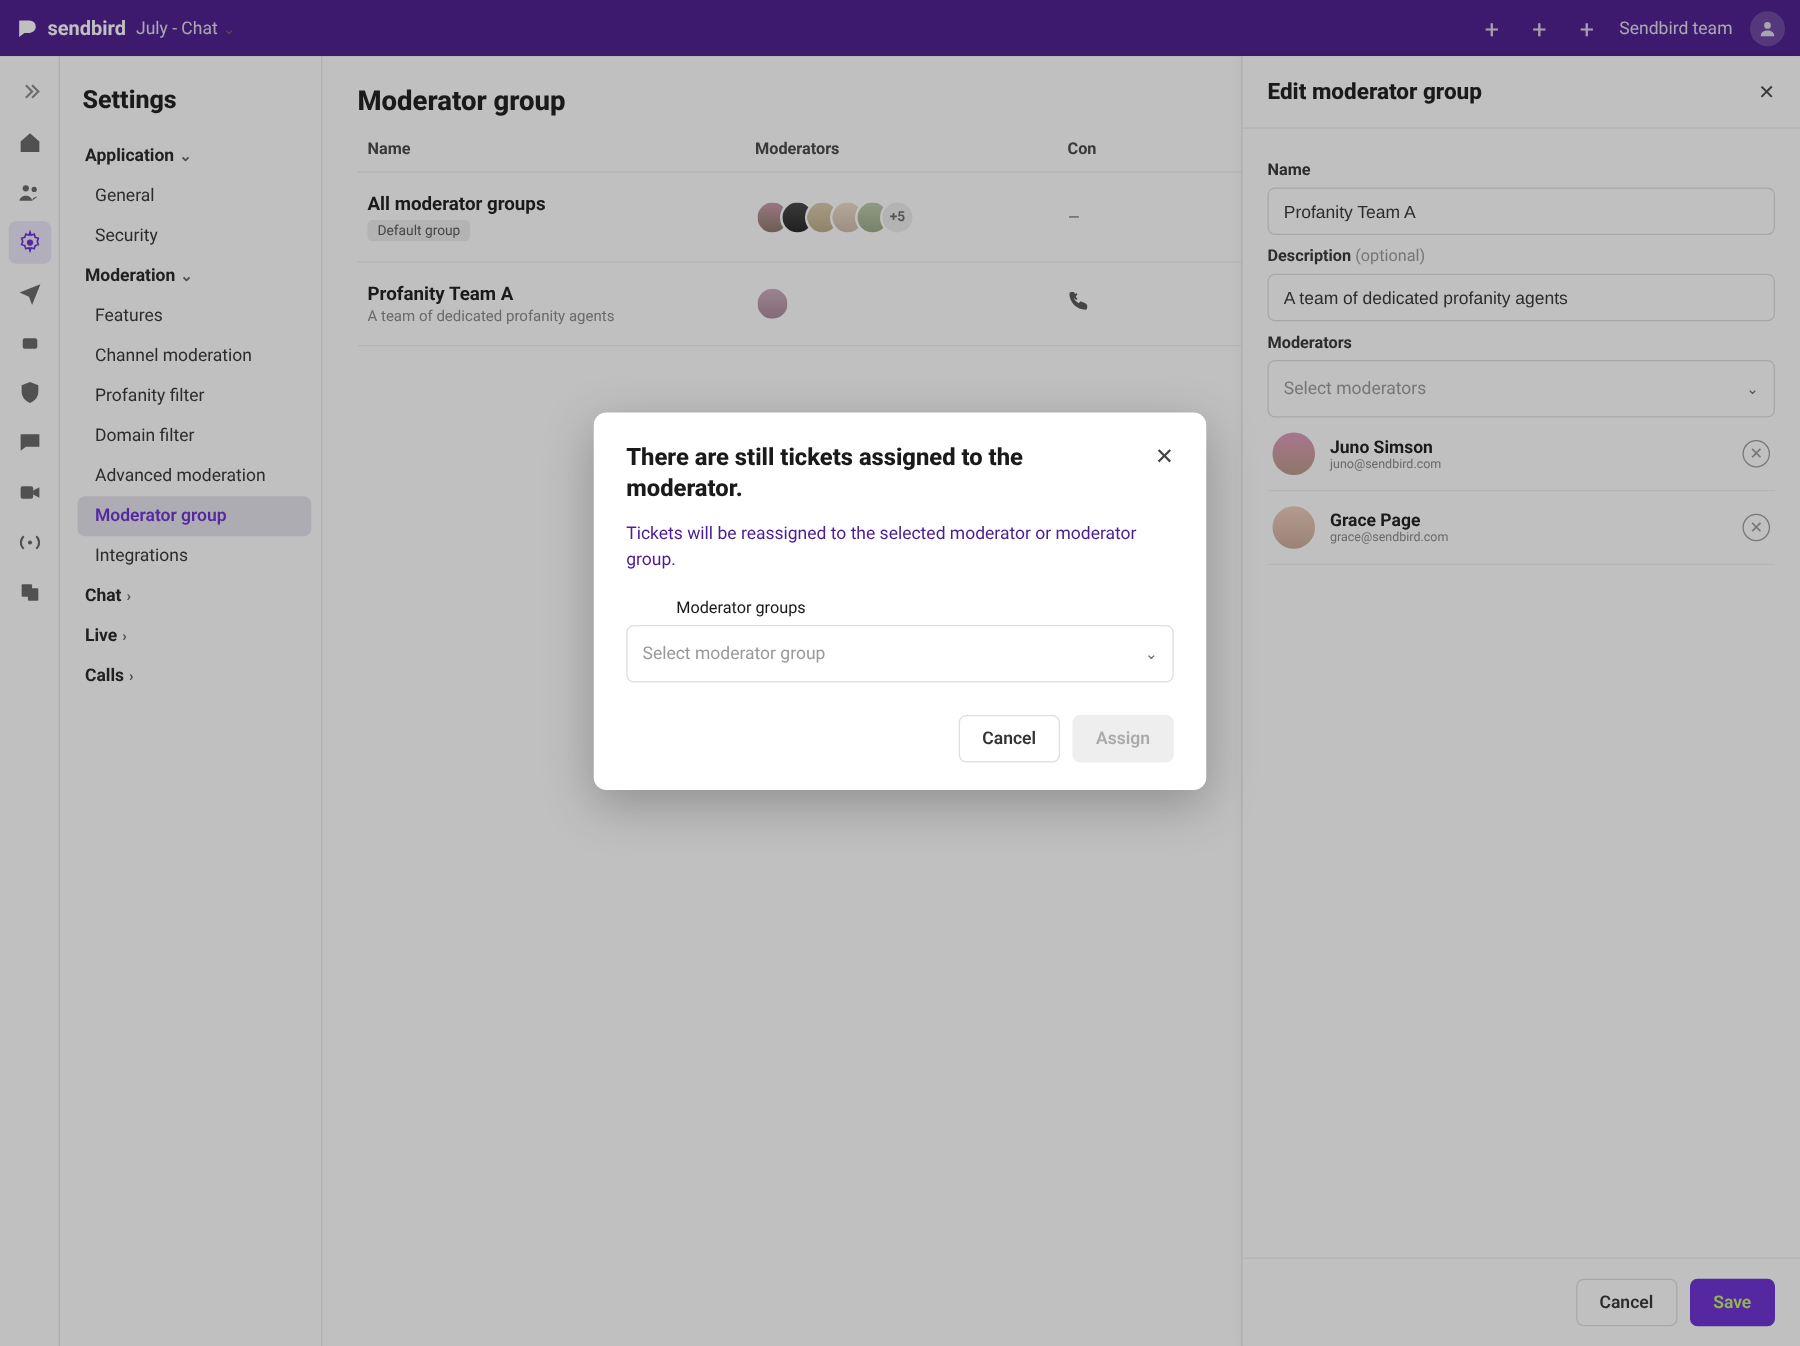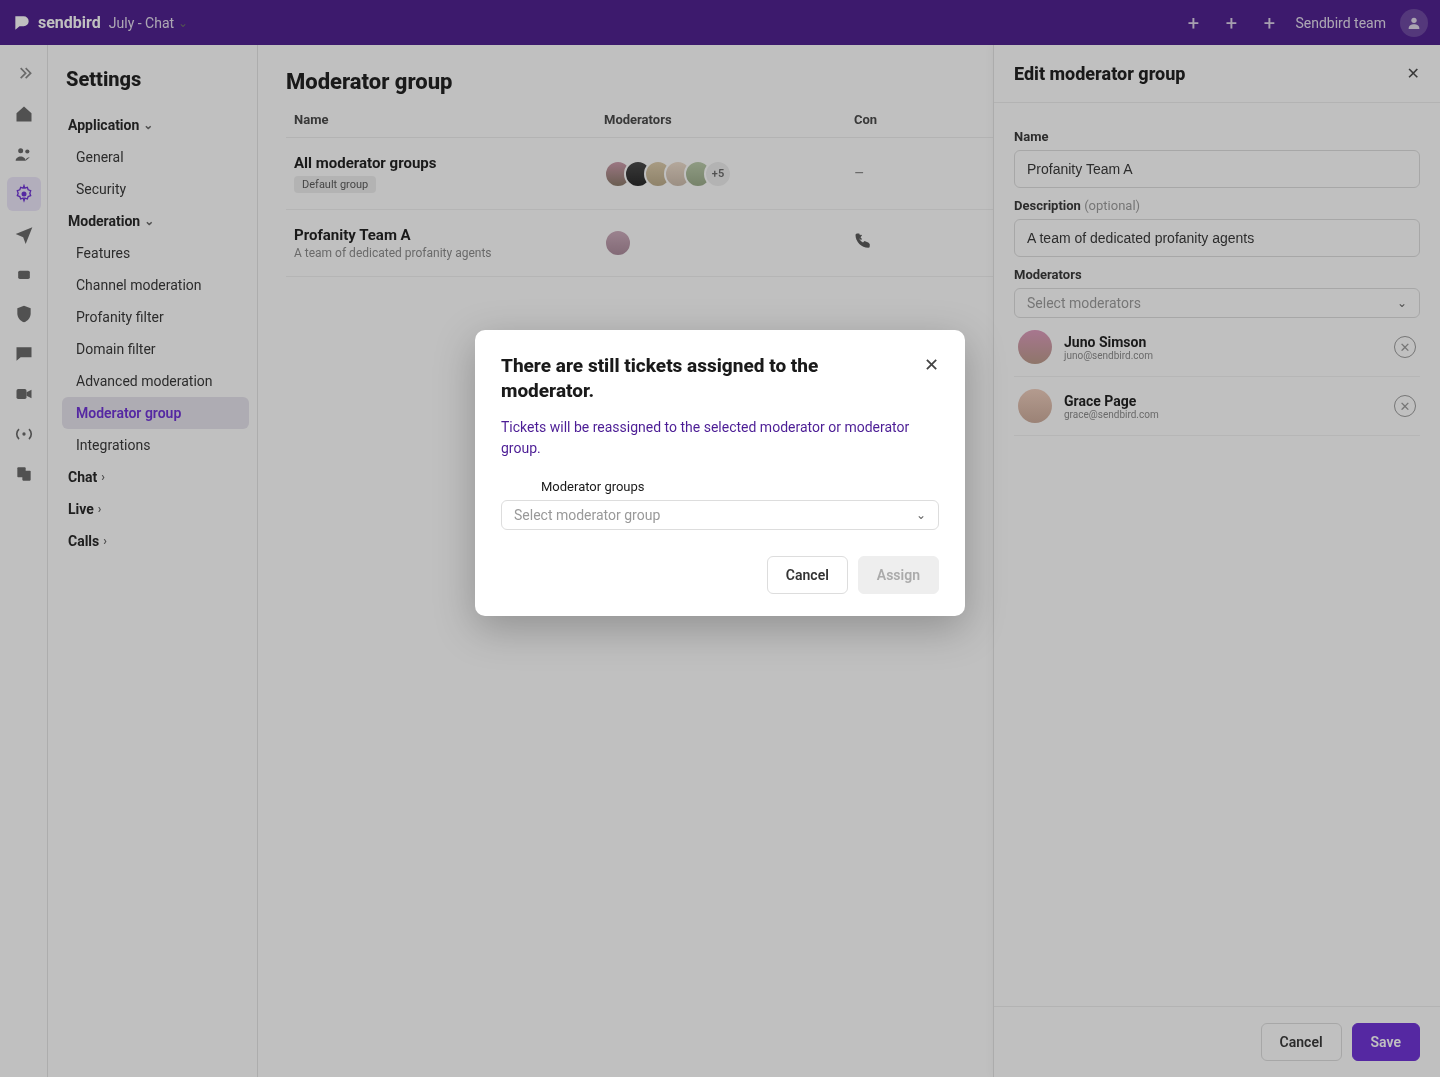--- a/index.html
+++ b/index.html
@@ -53,29 +53,29 @@
   .dash { color:#888; }
 
   
   .drawer { position:absolute; top:45px; right:0; width:447px; bottom:0; background:#fff; border-left:1px solid #e3e3e3; display:flex; flex-direction:column; box-shadow:-2px 0 8px rgba(0,0,0,0.03);}
   .drawer-head { padding:18px 20px; display:flex; align-items:center; justify-content:space-between; border-bottom:1px solid #eee;}
   .drawer-title { font-size:18px; font-weight:800;}
   .drawer-body { padding:16px 20px; flex:1; overflow-y:auto;}
   .field-label { font-size:13px; font-weight:700; color:#333; margin-bottom:6px; margin-top:10px;}
   .field-label .opt { font-weight:400; color:#999;}
   .text-input { width:100%; height:38px; border:1px solid #ddd; border-radius:6px; padding:0 12px; font-size:14px; color:#333; background:#fff;}
-  .select-input { width:100%; height:30px; border:1px solid #ddd; border-radius:6px; padding:0 12px; font-size:14px; color:#999; background:#fff; display:flex; align-items:center; justify-content:space-between; cursor:pointer;}
+  .select-input { width:100%; height:46px; border:1px solid #ddd; border-radius:6px; padding:0 12px; font-size:14px; color:#999; background:#fff; display:flex; align-items:center; justify-content:space-between; cursor:pointer;}
   .mod-row { display:flex; align-items:center; gap:12px; padding:12px 4px; border-bottom:1px solid #f2f2f2;}
   .mod-row .av { width:34px; height:34px; border-radius:50%; background:#ddd;}
   .mod-row .mname { font-size:14px; font-weight:700;}
   .mod-row .memail { font-size:10px; color:#888;}
   .mod-row .remove { margin-left:auto; width:22px; height:22px; border:1.5px solid #999; border-radius:50%; display:flex; align-items:center;justify-content:center; color:#999; cursor:pointer; font-size:13px;}
   .drawer-foot { padding:16px 20px; border-top:1px solid #eee; display:flex; justify-content:flex-end; gap:10px;}
   .btn { height:38px; padding:0 18px; border-radius:6px; font-size:14px; font-weight:600; cursor:pointer; border:1px solid #ddd; background:#fff; color:#333; display:flex; align-items:center;}
-  .btn.primary { background:#6b2dd6; color:#ffffff; border-color:#6b2dd6;}
+  .btn.primary { background:#6b2dd6; color:#bef264; border-color:#6b2dd6;}
   .btn.disabled { background:#eee; color:#aaa; border-color:#eee; cursor:default;}
 
   
   .scrim { position:absolute; inset:0; background:rgba(30,30,30,0.28); display:flex; align-items:flex-start; justify-content:center; padding-top:330px; z-index:50;}
   .modal { width:490px; background:#fff; border-radius:10px; padding:24px 26px 22px; box-shadow:0 12px 40px rgba(0,0,0,0.25);}
   .modal-head { display:flex; justify-content:space-between; align-items:flex-start; gap:20px;}
   .modal-title { font-size:19px; font-weight:800; line-height:1.3; max-width:340px;}
   .modal-close { cursor:pointer; color:#444; font-size:18px;}
   .modal-body { margin-top:14px; font-size:14px; color:#4c1d95; line-height:1.5;}
   .modal-field-label { font-size:13px; font-weight:400; margin-top:20px; margin-bottom:6px;margin-left:40px;}

